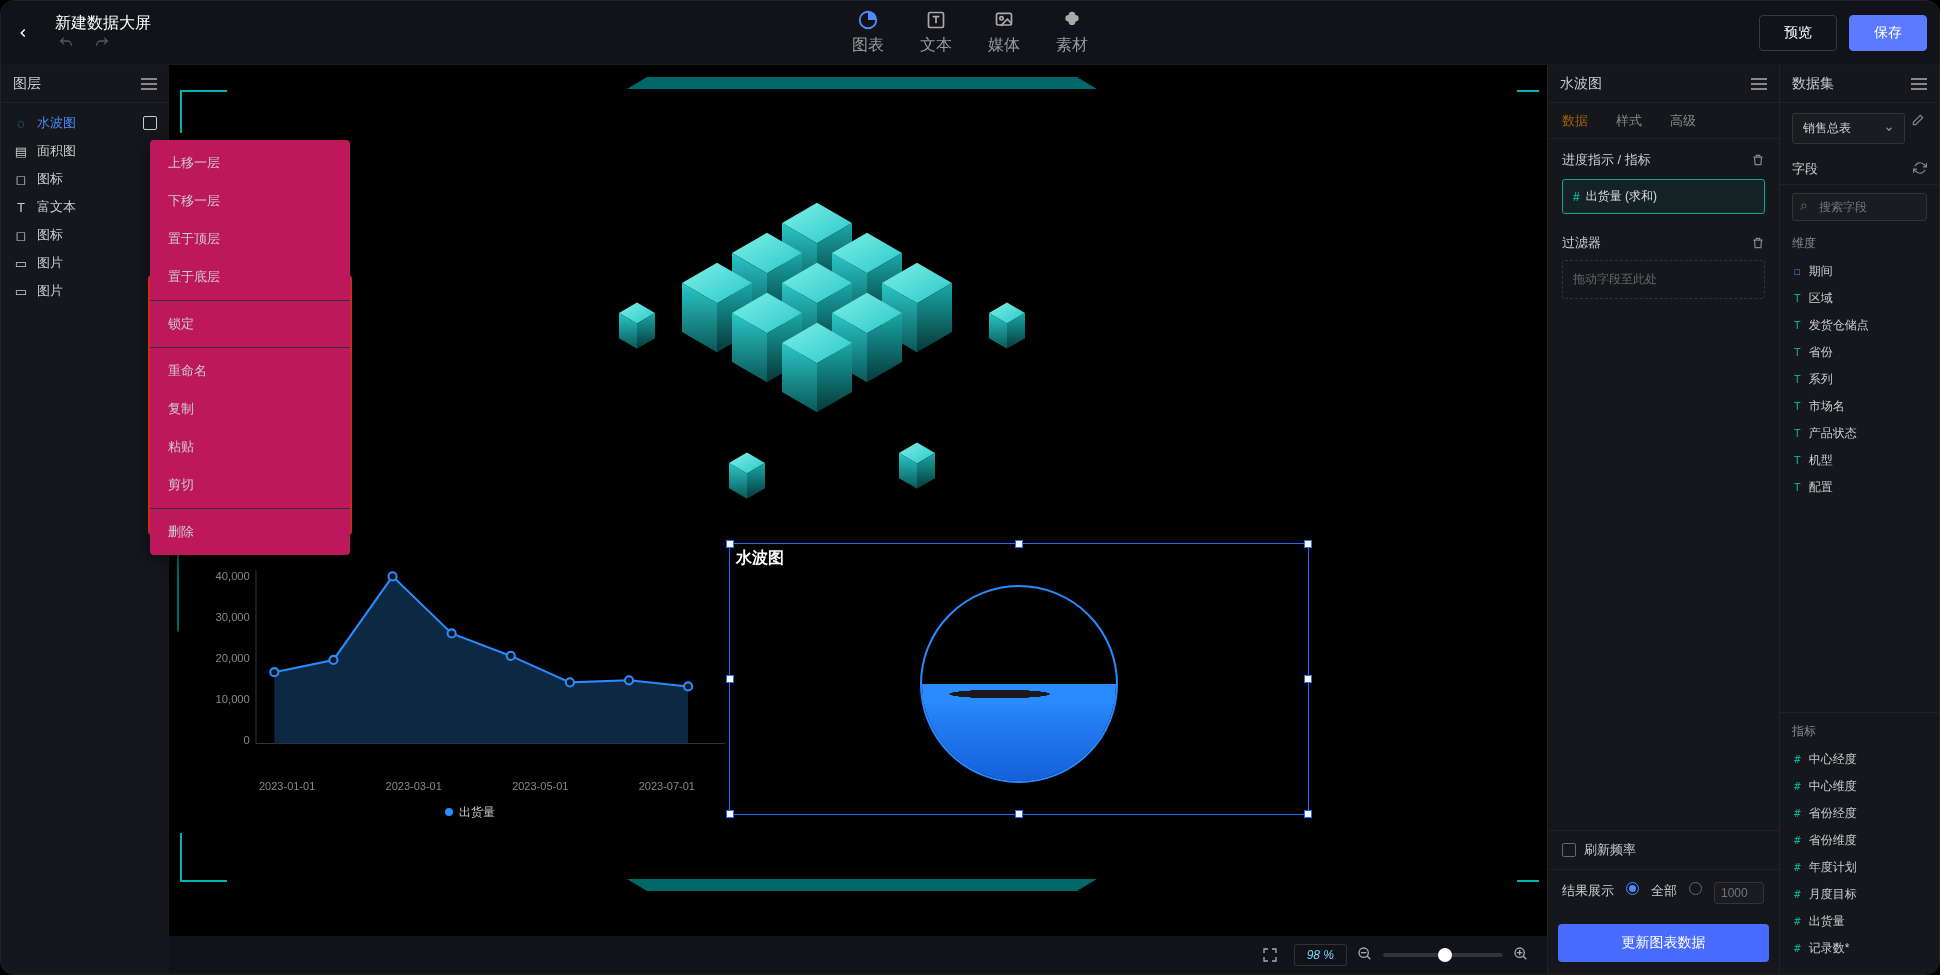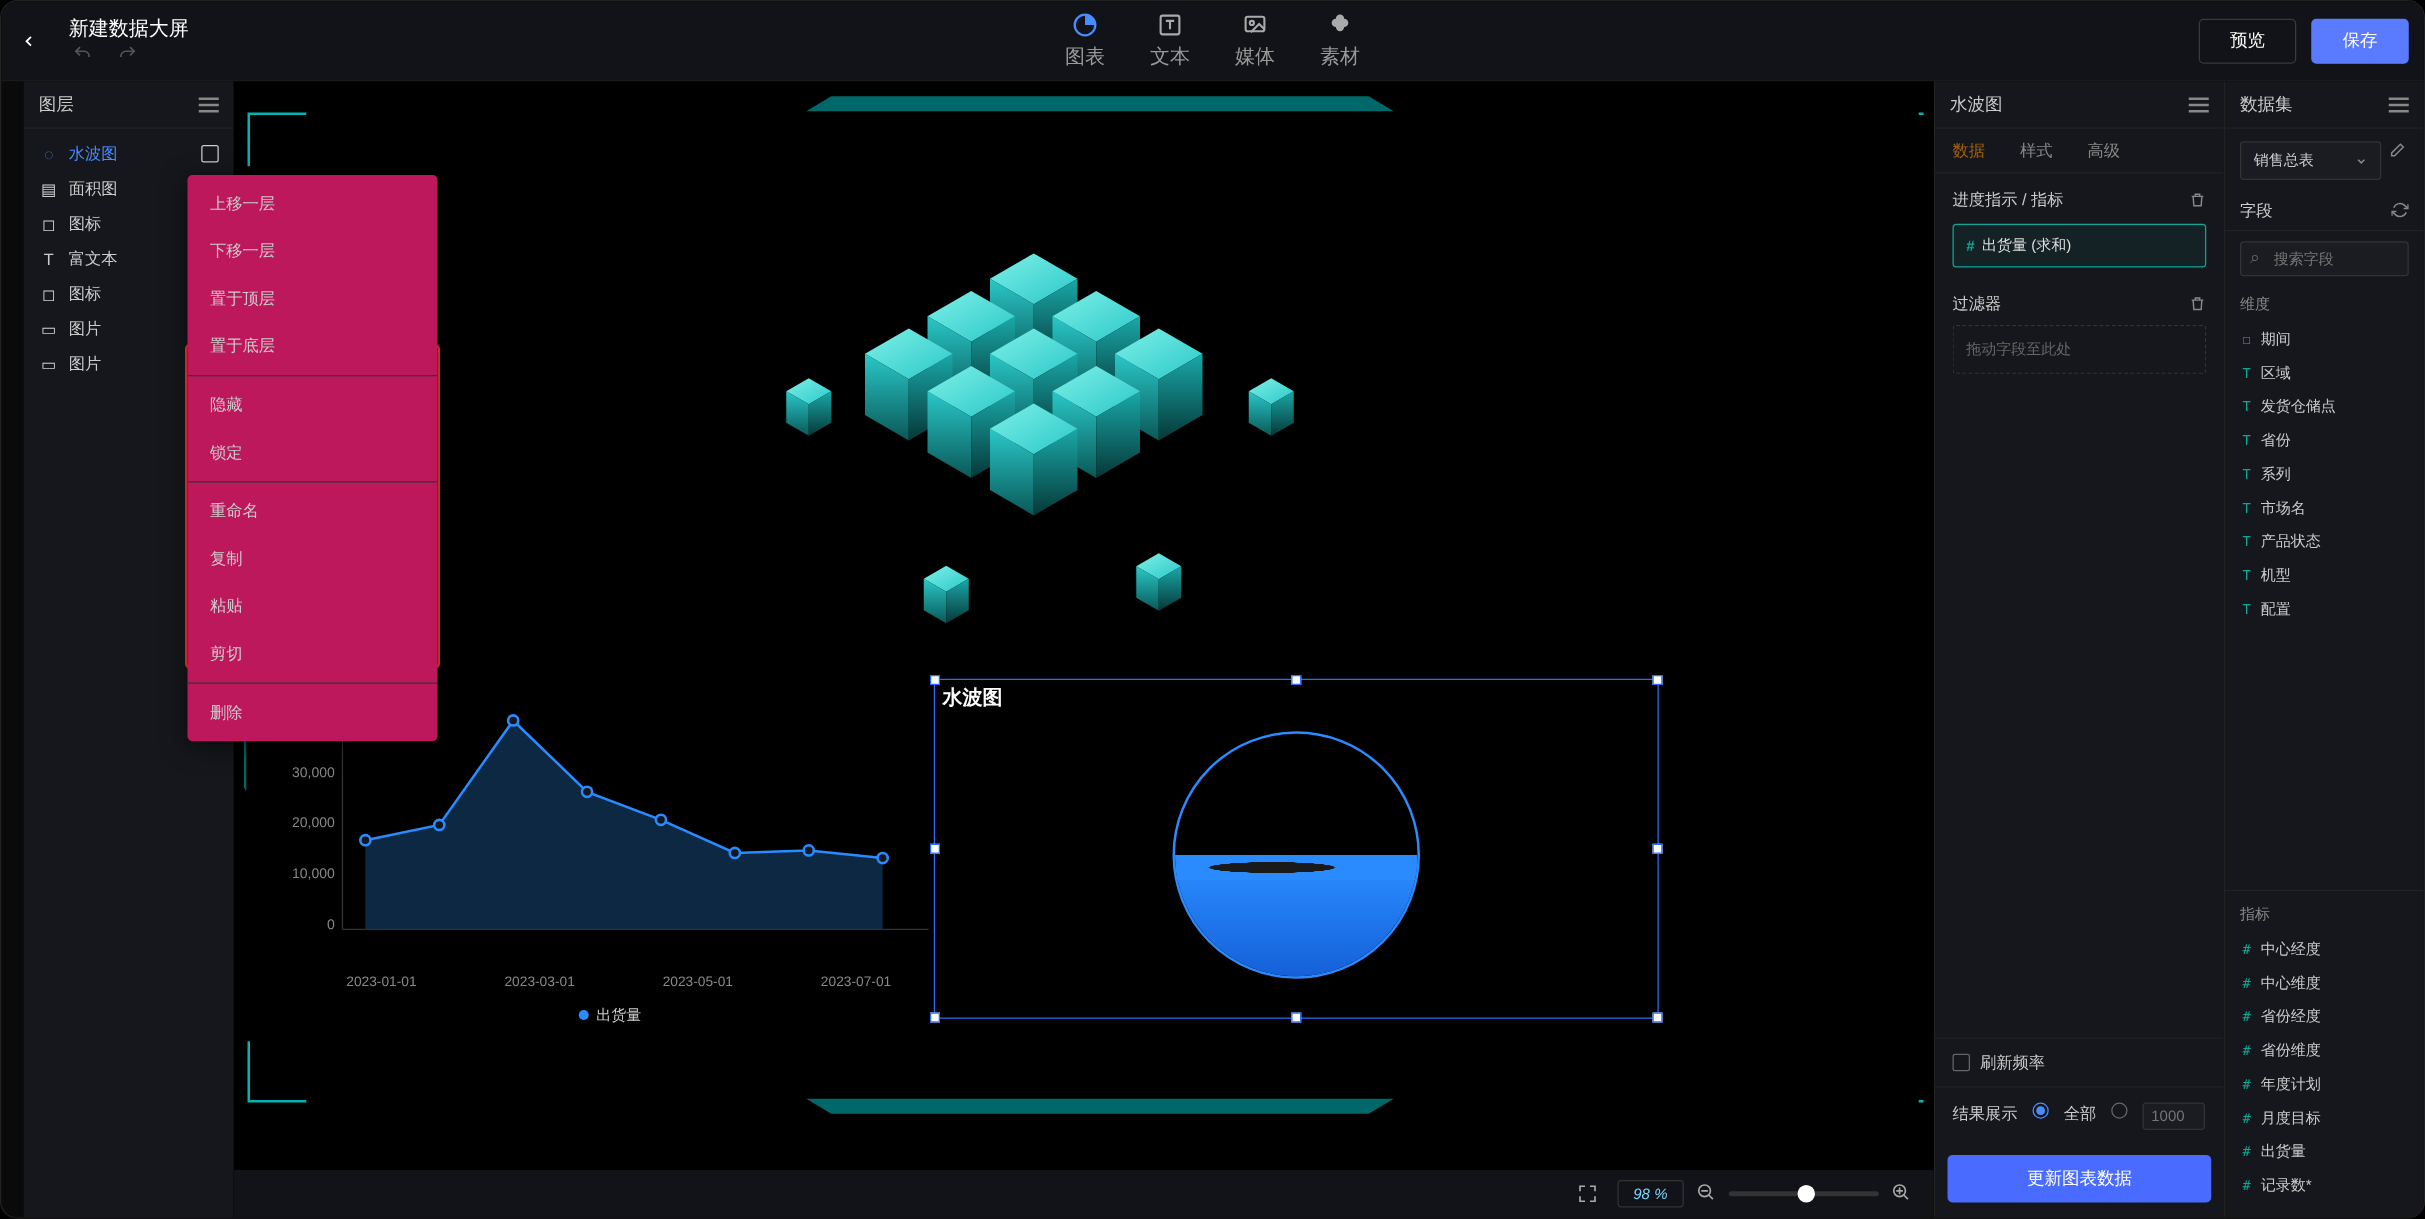--- a/index.html
+++ b/index.html
@@ -44,21 +44,21 @@
   .toolbox-icon {width:22px;height:22px;display:flex;align-items:center;justify-content:center;color:#aaa;}
   .toolbox-icon.active { color:#4a8bff;}
   .toolbox-label {font-size:16px; color:#999;}
   .header-right { margin-left:auto; display:flex; gap:12px;}
   .btn {
     padding: 8px 24px; border-radius:4px; font-size:14px; cursor:pointer;
     border: 1px solid #3a3a3a; background:transparent; color:#fff;
   }
   .btn-primary { background:#5a7bff; border-color:#5a7bff;}
   
-  .main { flex:1; display:flex; min-height:0;padding-left:18px;}
+  .main { flex:1; display:flex; min-height:0;}
   
   .left-panel { width:168px; background:#15171c; display:flex; flex-direction:column;}
   .panel-hdr { height:38px; display:flex; align-items:center; justify-content:space-between; padding:0 12px; font-size:14px; color:#ccc; border-bottom:1px solid #222;}
   .panel-hdr .menu-icon {width:16px;height:12px;border-top:2px solid #888;border-bottom:2px solid #888;cursor:pointer;position:relative;}
   .panel-hdr .menu-icon::before{content:"";position:absolute;top:3px;left:0;right:0;height:2px;background:#888;}
   .layer-list { padding: 6px 0;}
   .layer-item { display:flex; align-items:center; height:28px; padding: 0 12px; gap:8px; cursor:pointer; font-size:13px;}
   .layer-item.active { color:#4a8bff;}
   .layer-icon {width:16px;height:16px;display:flex;align-items:center;justify-content:center;font-size:13px;}
   .layer-check { margin-left:auto; width:14px;height:14px;border:1.5px solid #ccc;border-radius:2px;}
@@ -588,21 +588,20 @@
     </div>
   </div>
 </div>
 
 <div class="ctx-menu" id="ctx-menu">
     <div class="ctx-item">上移一层</div>
     <div class="ctx-item">下移一层</div>
     <div class="ctx-item">置于顶层</div>
     <div class="ctx-item">置于底层</div>
     <div class="ctx-div"></div>
-    <div class="ctx-item">隐藏</div>
     <div class="ctx-item">锁定</div>
     <div class="ctx-div"></div>
     <div class="ctx-item">重命名</div>
     <div class="ctx-item">复制</div>
     <div class="ctx-item">粘贴</div>
     <div class="ctx-item">剪切</div>
     <div class="ctx-div"></div>
     <div class="ctx-item">删除</div>
   </div>
 <div class="ctx-highlight"></div>

